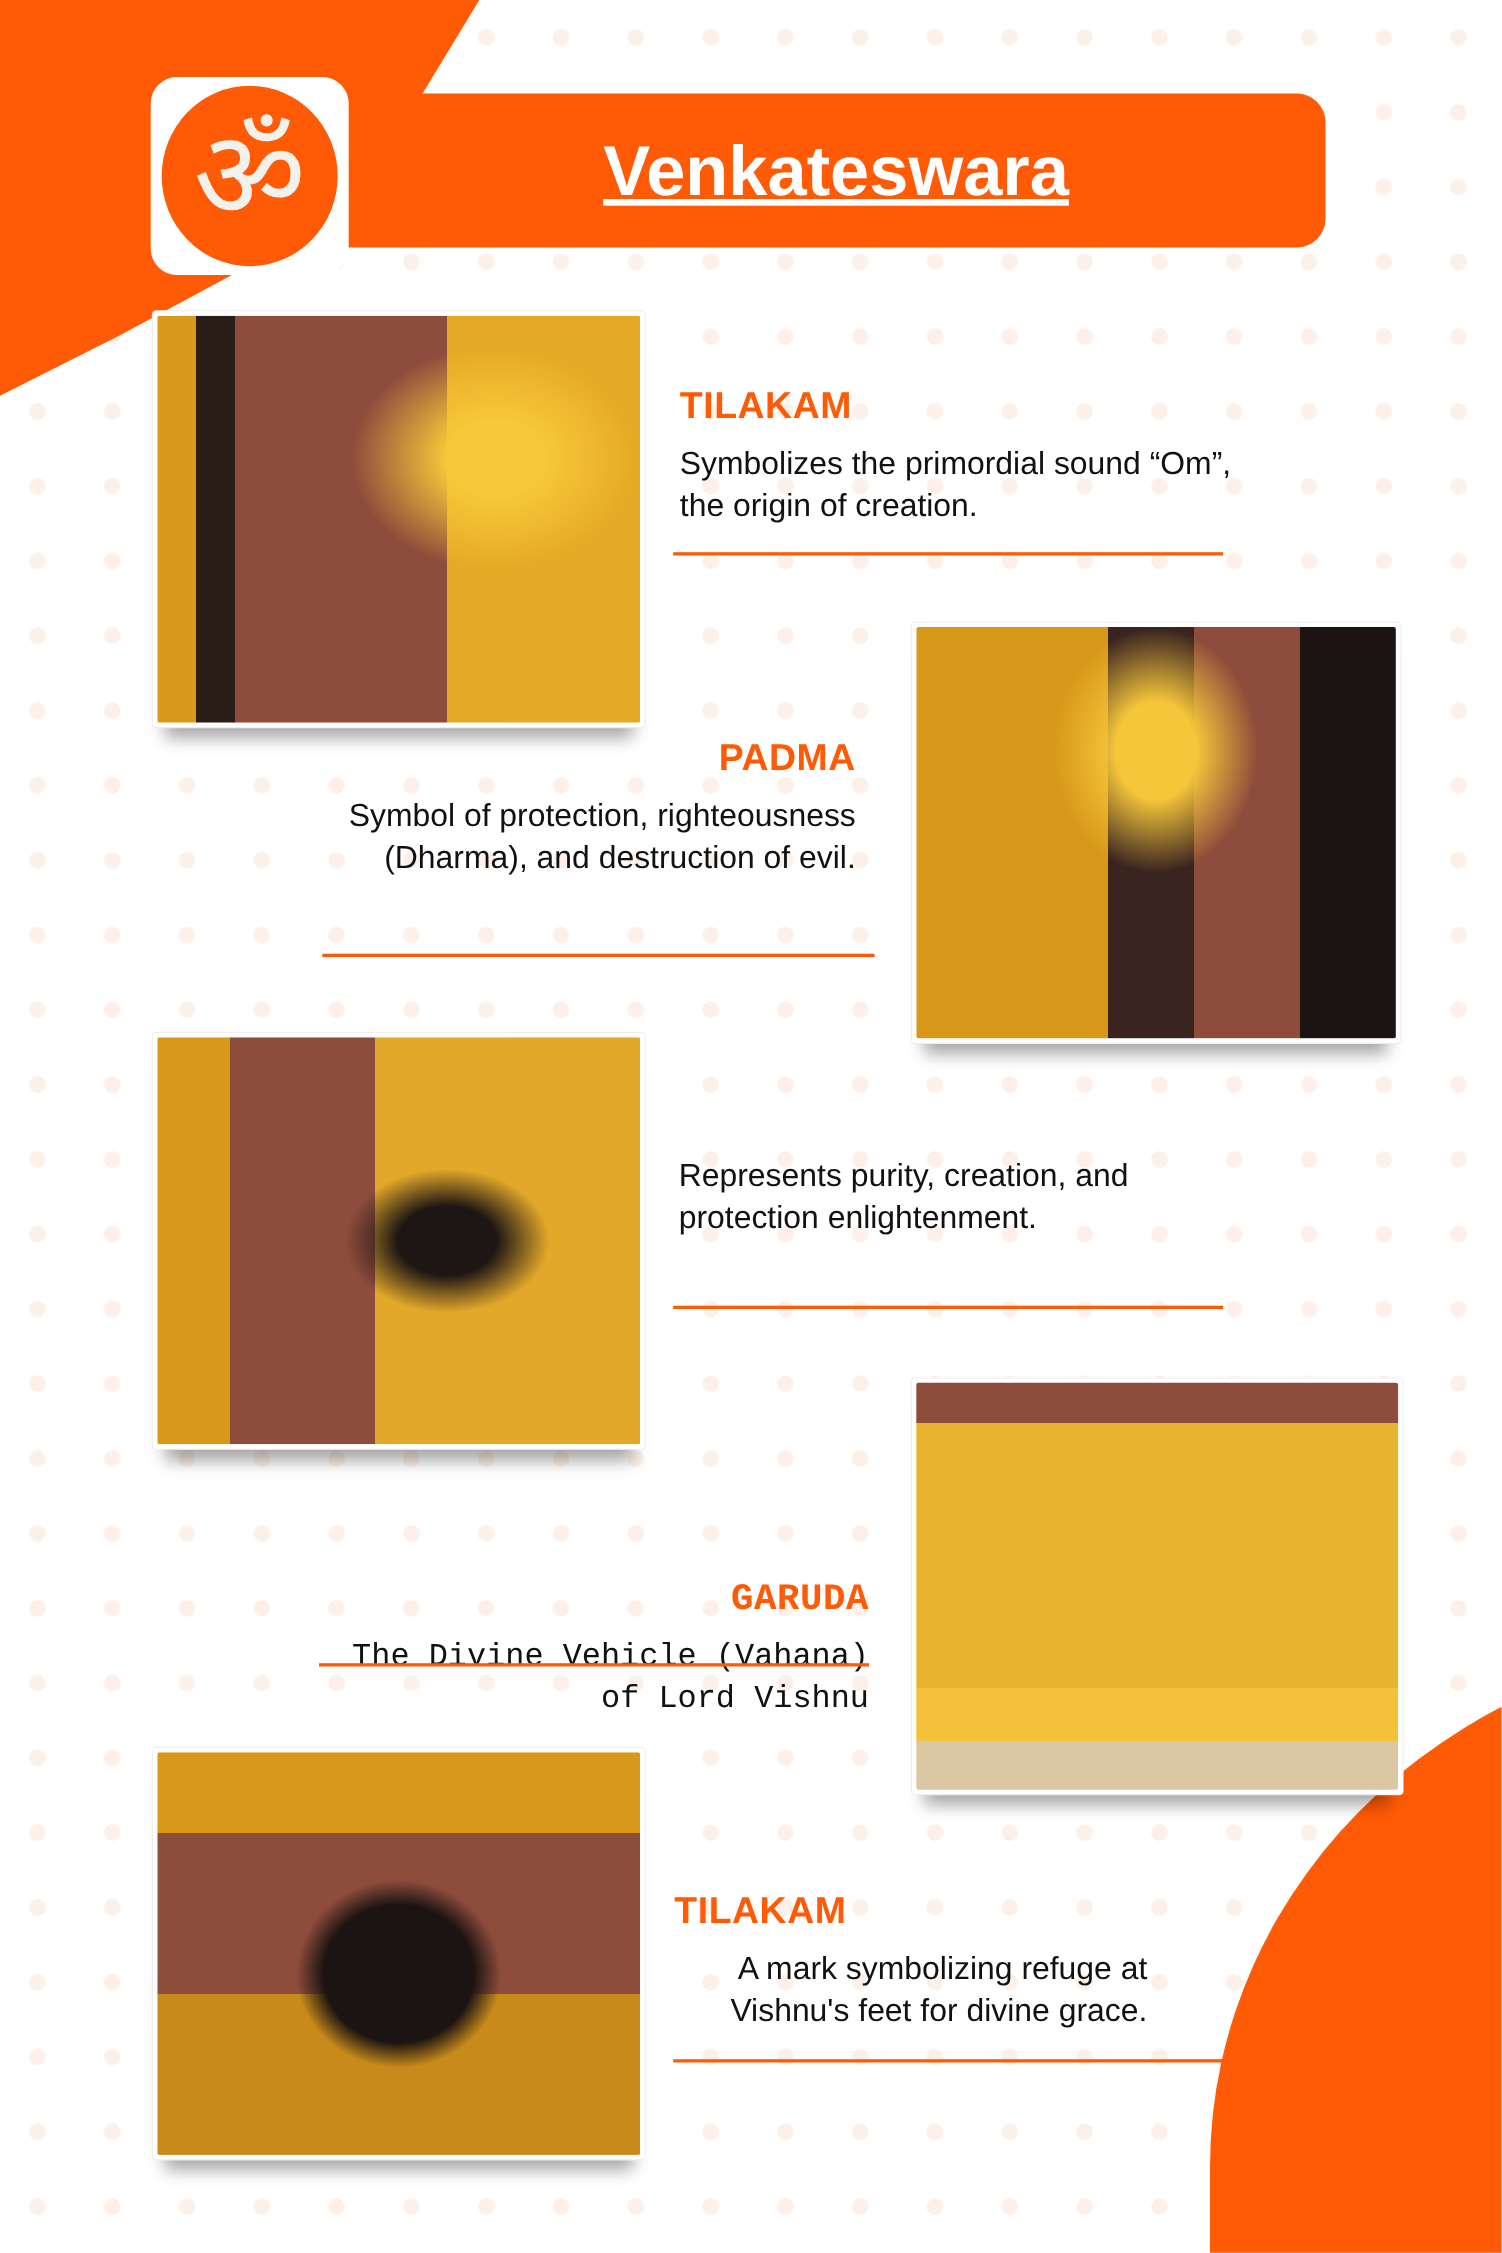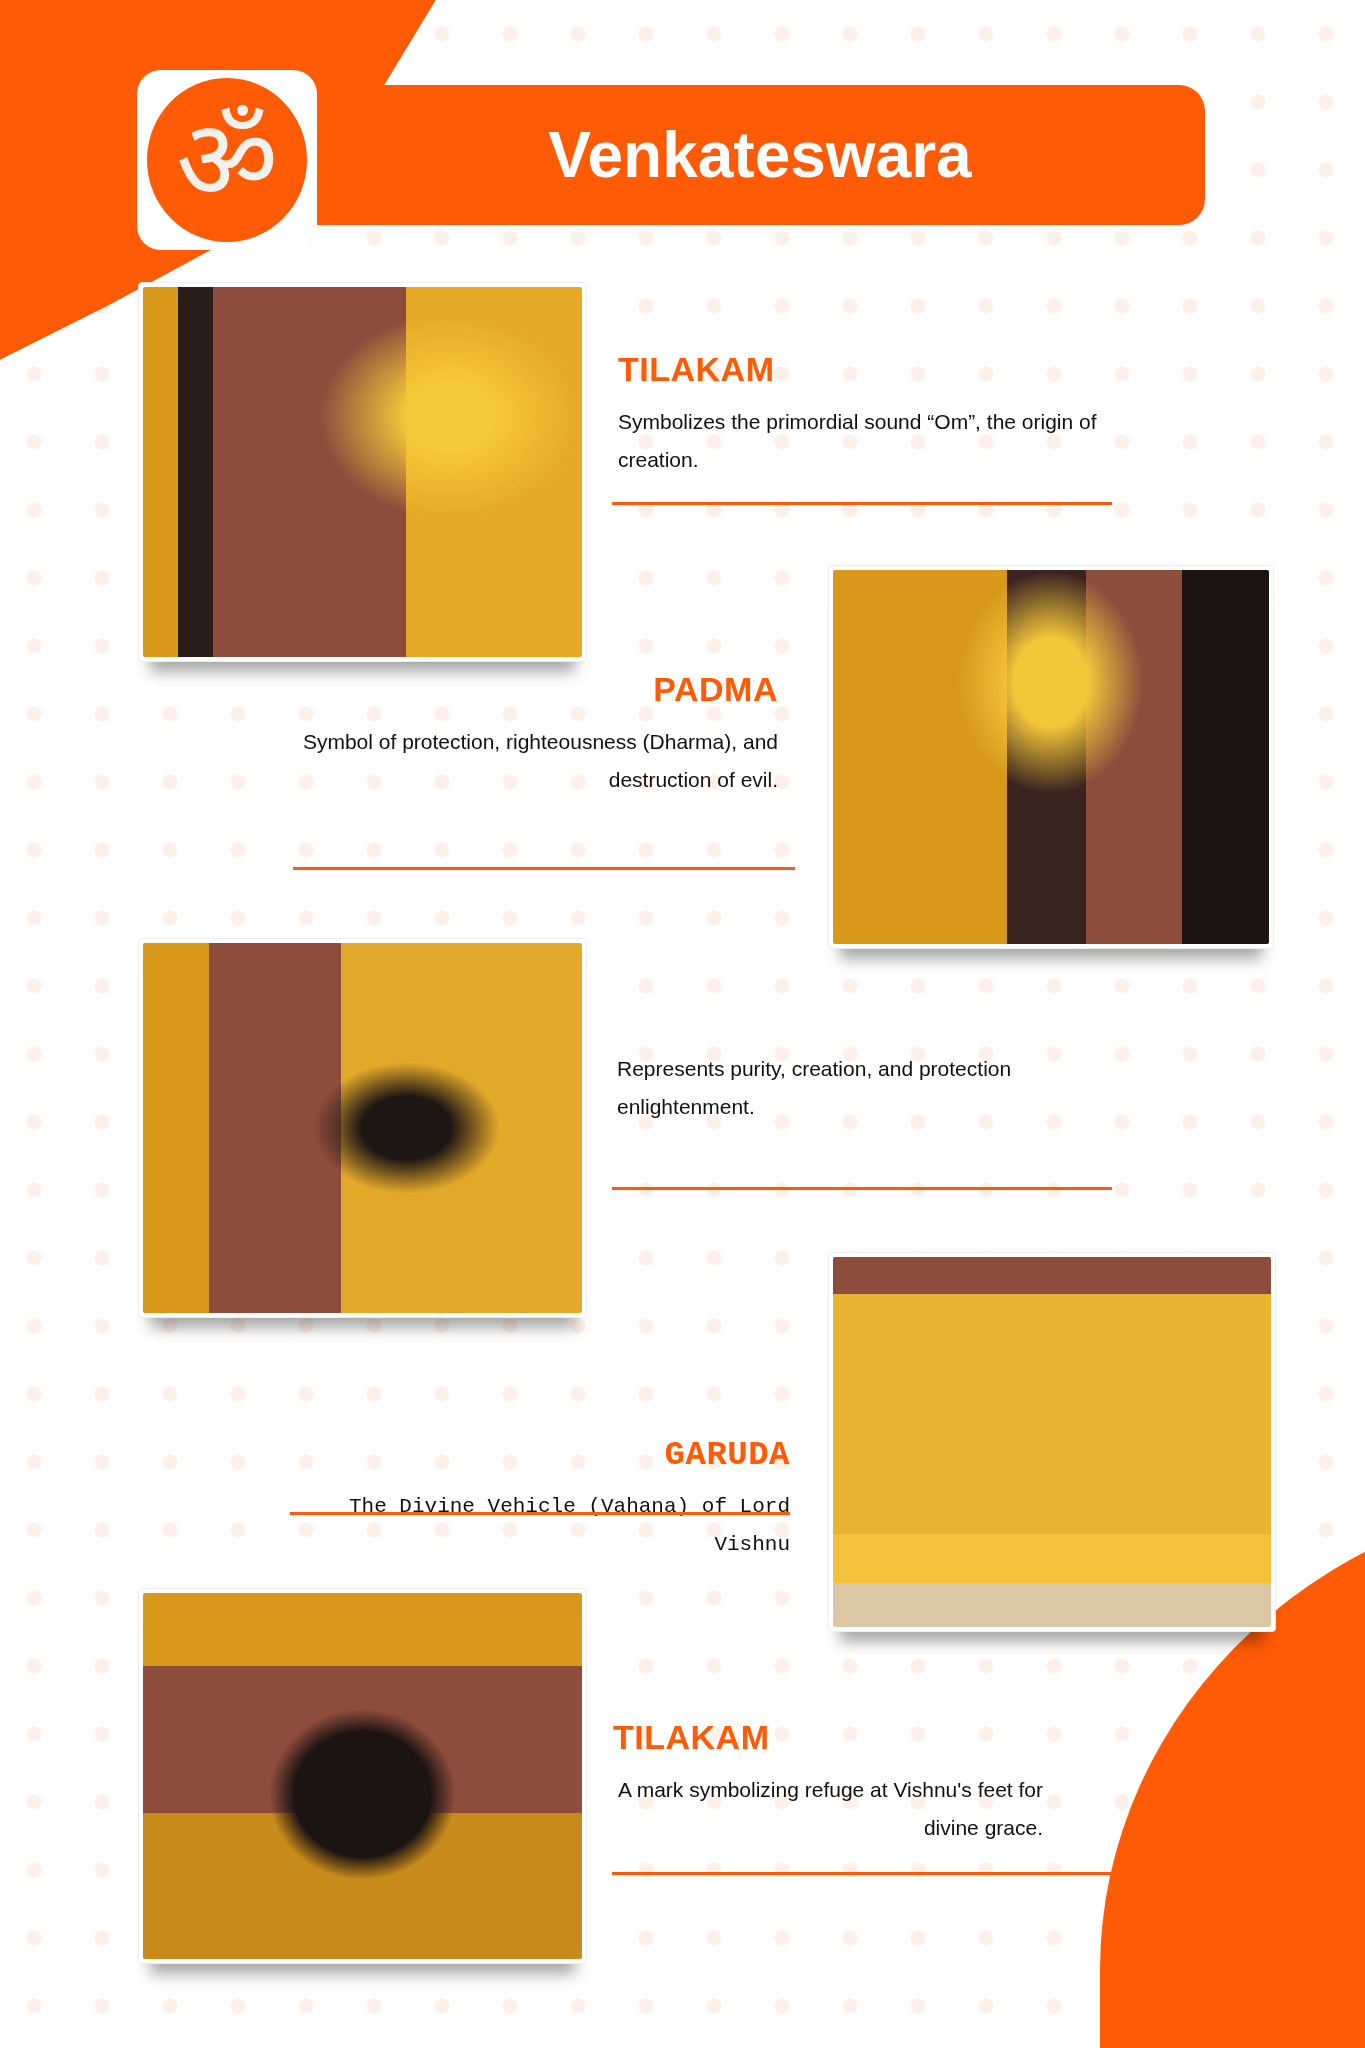--- a/index.html
+++ b/index.html
@@ -7,26 +7,26 @@
   .dots{position:absolute;left:0;top:0;width:1365px;height:2048px;
     background-image:radial-gradient(circle,#fdeee6 7px,transparent 8px);
     background-size:68px 68px;opacity:.9;}
   .blob-tl{position:absolute;left:-40px;top:-40px;width:500px;height:420px;background:#ff5a05;
     clip-path:polygon(0 0,100% 0,72% 55%,30% 82%,0 100%);}
   .blob-br{position:absolute;left:1100px;top:1490px;width:520px;height:800px;background:#ff5a05;border-radius:100% 0 0 0/60% 0 0 0;}
   .header{position:absolute;left:145px;top:85px;width:1060px;height:140px;background:#ff5a05;border-radius:26px;}
   .badge-wrap{position:absolute;left:137px;top:70px;width:180px;height:180px;background:#fff;border-radius:24px;}
   .badge{position:absolute;left:10px;top:8px;width:160px;height:164px;border-radius:50%;background:#ff5a05;display:flex;align-items:center;justify-content:center;}
   .badge span{color:#f2f1ec;font-size:112px;line-height:1;font-family:"DejaVu Sans",sans-serif;}
-  .title{position:absolute;left:0;top:0;width:100%;height:140px;display:flex;align-items:center;justify-content:center;color:#fff;font-weight:bold;font-size:64px;padding-left:170px;box-sizing:border-box;}
+  .title{position:absolute;left:0;top:0;width:100%;height:140px;display:flex;align-items:center;justify-content:center;color:#fff;font-weight:bold;font-size:64px;padding-left:170px;box-sizing:border-box;text-decoration:underline;}
   .photo{position:absolute;background:#fff;border:1px solid #eee;border-radius:4px;padding:4px;box-shadow:0 22px 14px -12px rgba(0,0,0,.35);}
   .photo .img{width:100%;height:100%;border-radius:2px;}
   .block{position:absolute;}
   .block h2{margin:0;color:#ff5a05;font-weight:bold;font-size:34px;letter-spacing:.5px;}
-  .block p{margin:14px 0 0 0;color:#111;font-size:21px;line-height:38px;}
+  .block p{margin:14px 0 0 0;color:#111;font-size:29px;line-height:38px;}
   .right{text-align:right;}
   .rule{position:absolute;height:3px;background:#ff5a05;}
   .img1{background:radial-gradient(ellipse at 70% 35%,#f7c83a 0 10%,transparent 30%),linear-gradient(90deg,#d99a1c 0 8%,#2a1d18 8% 16%,#8e4c3c 16% 60%,#e5a925 60% 100%);}
   .img2{background:radial-gradient(ellipse at 50% 30%,#f5c63a 0 12%,transparent 30%),linear-gradient(90deg,#d8991a 0 40%,#3a2420 40% 58%,#8e4c3c 58% 80%,#1c1412 80% 100%);}
   .img3{background:radial-gradient(ellipse at 60% 50%,#1e1614 0 12%,transparent 25%),linear-gradient(90deg,#d8981a 0 15%,#8e4c3c 15% 45%,#e2a82a 45% 100%);}
   .img4{background:linear-gradient(180deg,#8e4c3c 0 10%,#e8b430 10% 75%,#f3c23a 75% 88%,#dcc7a4 88% 100%);}
   .img5{background:radial-gradient(ellipse at 50% 55%,#1c1412 0 22%,transparent 30%),linear-gradient(180deg,#d8991a 0 20%,#8e4c3c 20% 60%,#c88a1a 60% 100%);}
 </style>
 </head>
 <body>

